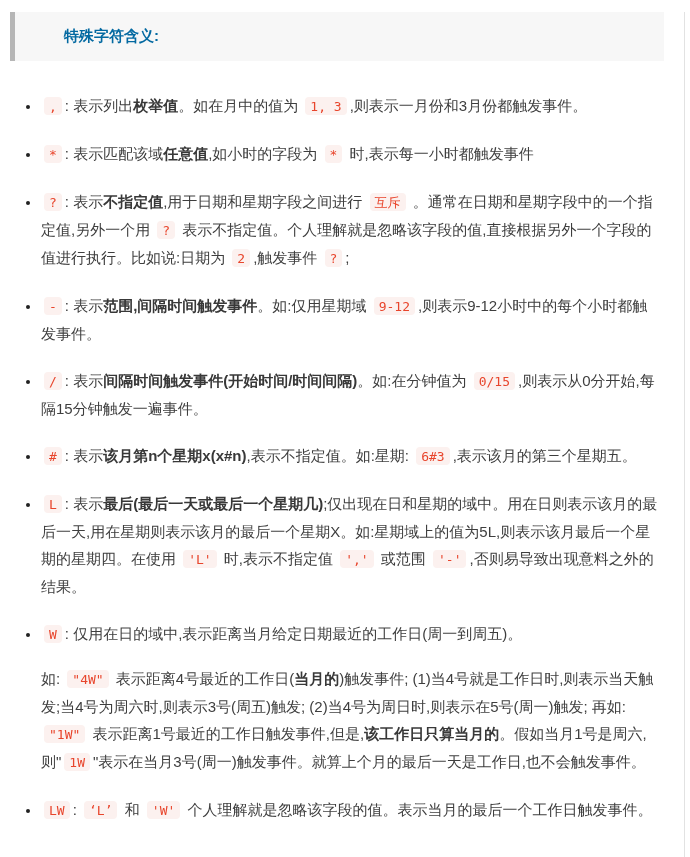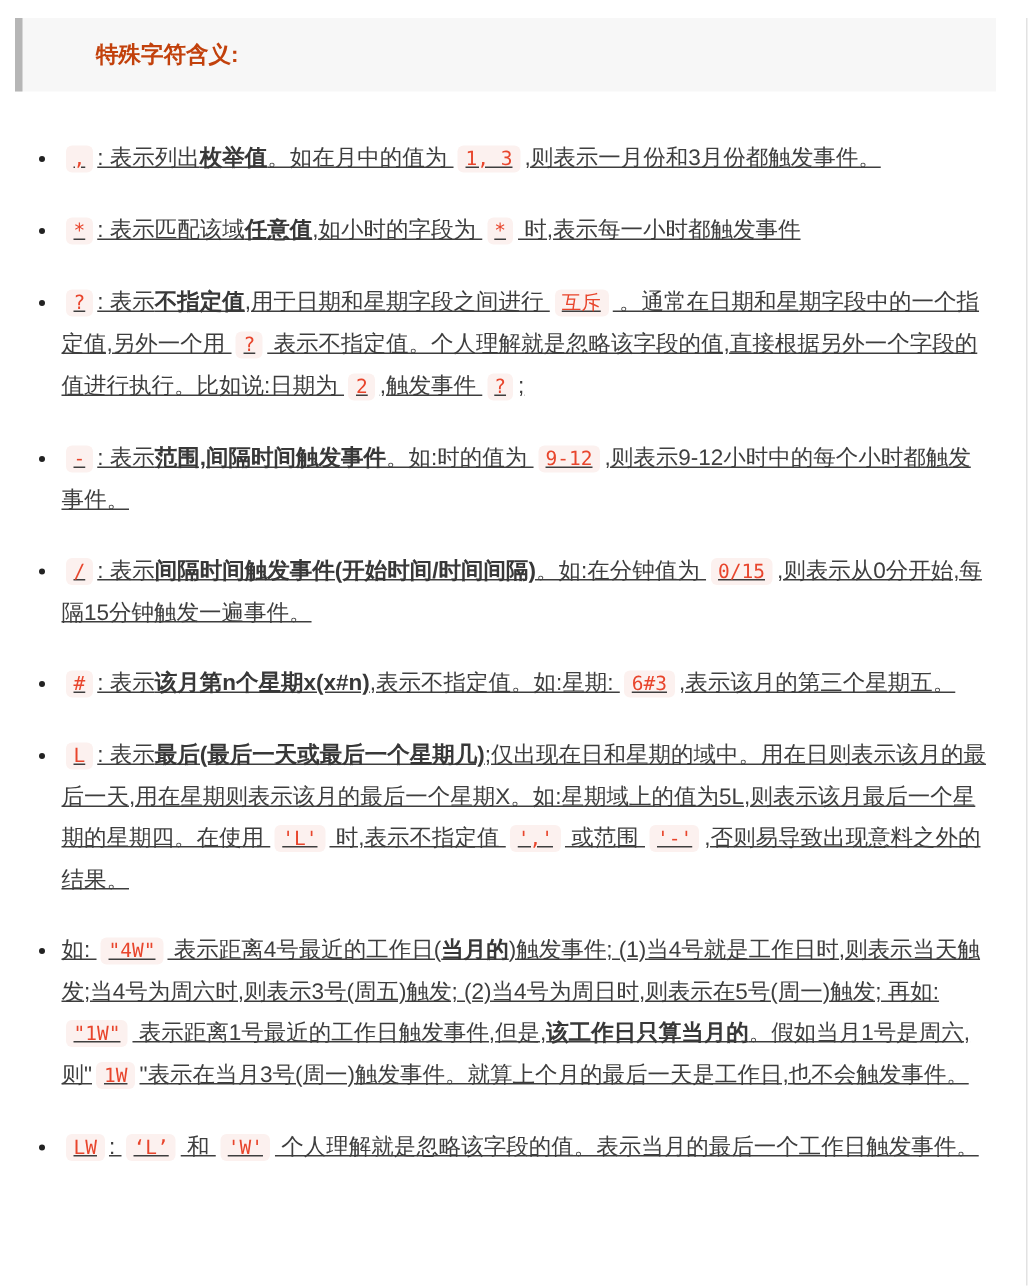--- a/index.html
+++ b/index.html
@@ -21,31 +21,31 @@
     position:absolute;top:0;bottom:0;right:5px;width:1px;
     background:var(--divider);
   }
   blockquote.note{
     margin:12px 26px 0 10px;
     border-left:5px solid var(--quote-border);
     background:var(--quote-bg);
     padding:15px 10px 15px 21px;
     font-size:15px;
   }
-  blockquote.note strong{color:#c2410c;font-weight:bold;padding-left:28px;}
+  blockquote.note strong{color:#0369a1;font-weight:bold;padding-left:28px;}
   ul.special-list{
     margin:31px 28px 0 0;
     padding-left:41px;
     list-style:disc outside;
     font-size:15px;
     line-height:27px;
   }
   ul.special-list li{margin-bottom:20px;}
   ul.special-list li::marker{color:#222;font-size:13px;}
-  ul.special-list p{margin:0;text-decoration:underline;}
+  ul.special-list p{margin:0;}
   ul.special-list p + p{margin-top:17px;}
   .b{font-weight:bold;color:#383838;}
   code.ic{
     font-family:"DejaVu Sans Mono","Liberation Mono",monospace;
     font-size:13px;
     background:var(--code-bg);
     color:var(--code-text);
     padding:2px 5px 1px 5px;
     border-radius:4px;
     margin:0 3px;
@@ -65,32 +65,33 @@
       <li>
         <p><code class="ic">,</code><span>: 表示列出</span><span class="b">枚举值</span><span>。如在月中的值为 </span><code class="ic">1, 3</code><span>,则表示一月份和3月份都触发事件。</span></p>
       </li>
       <li>
         <p><code class="ic">*</code><span>: 表示匹配该域</span><span class="b">任意值</span><span>,如小时的字段为 </span><code class="ic">*</code><span> 时,表示每一小时都触发事件</span></p>
       </li>
       <li>
         <p><code class="ic">?</code><span>: 表示</span><span class="b">不指定值</span><span>,用于日期和星期字段之间进行 </span><code class="ic">互斥</code><span> 。通常在日期和星期字段中的一个指定值,另外一个用 </span><code class="ic">?</code><span> 表示不指定值。个人理解就是忽略该字段的值,直接根据另外一个字段的值进行执行。比如说:日期为 </span><code class="ic">2</code><span>,触发事件 </span><code class="ic">?</code><span>;</span></p>
       </li>
       <li>
-        <p><code class="ic">-</code><span>: 表示</span><span class="b">范围,间隔时间触发事件</span><span>。如:时的值为 </span><code class="ic">9-12</code><span>,则表示9-12小时中的每个小时都触发事件。</span></p>
+        <p><code class="ic">-</code><span>: 表示</span><span class="b">范围,间隔时间触发事件</span><span>。如:仅用星期域 </span><code class="ic">9-12</code><span>,则表示9-12小时中的每个小时都触发事件。</span></p>
       </li>
       <li>
         <p><code class="ic">/</code><span>: 表示</span><span class="b">间隔时间触发事件(开始时间/时间间隔)</span><span>。如:在分钟值为 </span><code class="ic">0/15</code><span>,则表示从0分开始,每隔15分钟触发一遍事件。</span></p>
       </li>
       <li>
         <p><code class="ic">#</code><span>: 表示</span><span class="b">该月第n个星期x(x#n)</span><span>,表示不指定值。如:星期: </span><code class="ic">6#3</code><span>,表示该月的第三个星期五。</span></p>
       </li>
       <li>
         <p><code class="ic">L</code><span>: 表示</span><span class="b">最后(最后一天或最后一个星期几)</span><span>;仅出现在日和星期的域中。用在日则表示该月的最后一天,用在星期则表示该月的最后一个星期X。如:星期域上的值为5L,则表示该月最后一个星期的星期四。在使用 </span><code class="ic">'L'</code><span> 时,表示不指定值 </span><code class="ic">','</code><span> 或范围 </span><code class="ic">'-'</code><span>,否则易导致出现意料之外的结果。</span></p>
       </li>
       <li>
+        <p><code class="ic">W</code><span>: 仅用在日的域中,表示距离当月给定日期最近的工作日(周一到周五)。</span></p>
         <p><span>如: </span><code class="ic">"4W"</code><span> 表示距离4号最近的工作日(</span><span class="b">当月的</span><span>)触发事件; (1)当4号就是工作日时,则表示当天触发;当4号为周六时,则表示3号(周五)触发; (2)当4号为周日时,则表示在5号(周一)触发; 再如: </span><code class="ic">"1W"</code><span> 表示距离1号最近的工作日触发事件,但是,</span><span class="b">该工作日只算当月的</span><span>。假如当月1号是周六,则"</span><code class="ic">1W</code><span>"表示在当月3号(周一)触发事件。就算上个月的最后一天是工作日,也不会触发事件。</span></p>
       </li>
       <li>
         <p><code class="ic">LW</code><span>: </span><code class="ic">‘L’</code><span> 和 </span><code class="ic">'W'</code><span> 个人理解就是忽略该字段的值。表示当月的最后一个工作日触发事件。</span></p>
       </li>
     </ul>
 
   <div class="right-divider"></div>
 
 </div>

